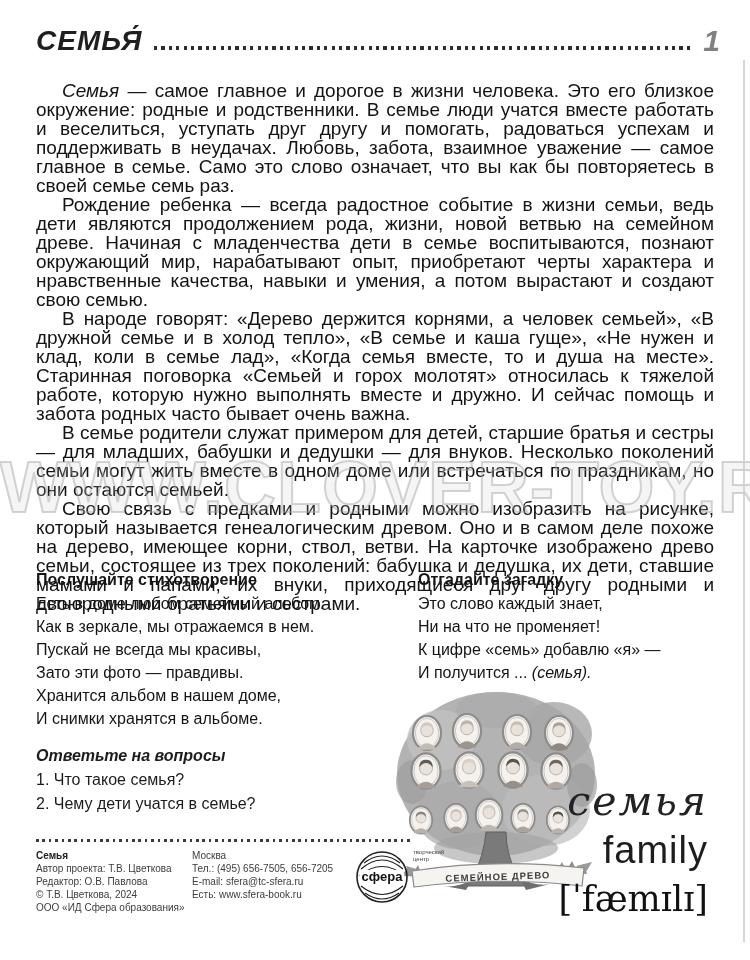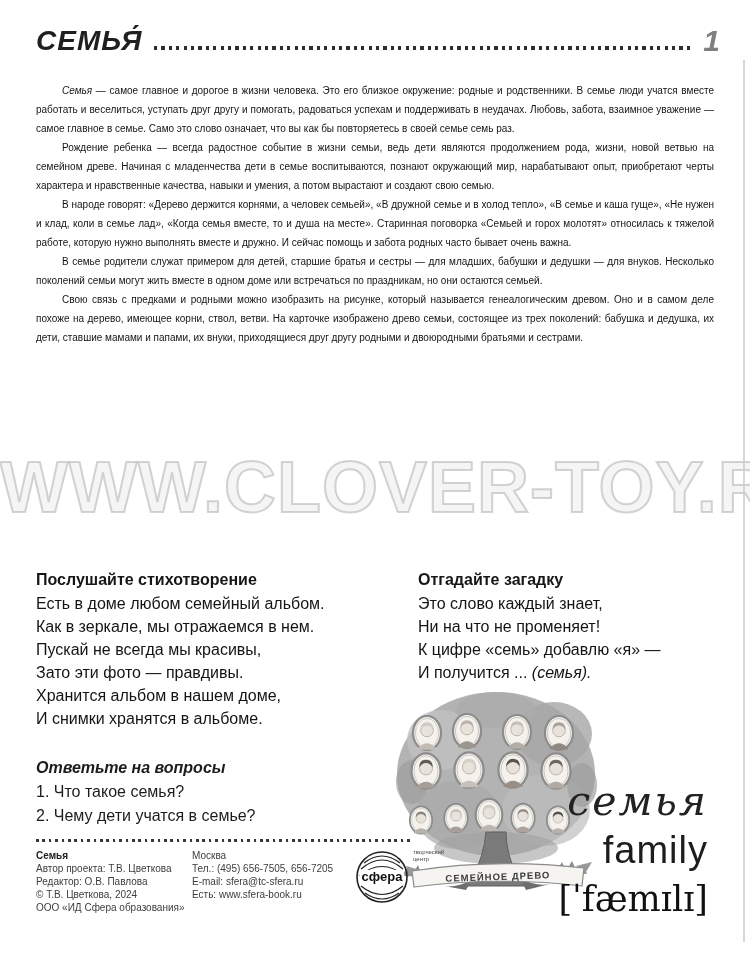--- a/index.html
+++ b/index.html
@@ -15,42 +15,42 @@
     color:#1f1f1f;line-height:30px;white-space:nowrap;
   }
   .leader-dots{
     flex:1;height:4px;margin:0 10px 6px 12px;
     background:repeating-linear-gradient(90deg,#2e2e2e 0 3.2px,transparent 3.2px 7.4px);
   }
   .page-num{font-size:30px;font-style:italic;font-weight:600;color:#808080;line-height:30px;}
   
   .article{
     position:absolute;top:81px;left:36px;width:678px;
-    font-size:10px;line-height:19px;text-align:justify;color:#141414;
+    font-size:19px;line-height:19px;text-align:justify;color:#141414;
   }
   .article p{margin:0;text-indent:26px;}
   .ital{font-style:italic;}
   
   .watermark{
     position:absolute;top:446px;left:0;width:616px;text-align:center;
     font-size:72px;font-weight:bold;letter-spacing:1px;
     color:rgba(190,190,190,0.16);
     -webkit-text-stroke:2px rgba(160,160,160,0.45);
     pointer-events:none;white-space:nowrap;
   }
   
   .columns{position:absolute;top:571px;left:36px;right:22px;display:flex;}
   .sec h3{margin:0 0 3px 0;font-size:16px;font-weight:bold;color:#161616;}
   .sec .ln{font-size:16px;line-height:23px;color:#141414;}
   .poem{width:360px;}
   .poem .author{font-style:italic;text-align:right;padding-right:36px;font-size:16px;line-height:26px;}
   .riddle{margin-left:22px;}
   
   .questions{position:absolute;top:747px;left:36px;width:365px;}
-  .questions h3{margin:12px 0 3px 0;font-size:16px;font-style:italic;font-weight:bold;}
+  .questions h3{margin:0 0 3px 0;font-size:16px;font-style:italic;font-weight:bold;}
   .questions .ln{font-size:16px;line-height:23.5px;}
   
   .tree{position:absolute;left:396px;top:690px;width:244px;height:222px;}
   
   .vocab{position:absolute;right:42px;top:778px;text-align:right;}
   .vocab-ru{font-family:"DejaVu Serif",serif;font-style:italic;font-size:41px;line-height:46px;letter-spacing:2px;color:#222;}
   .vocab-en{font-size:38px;line-height:52px;letter-spacing:1px;color:#1d1d1d;}
   .vocab-tr{font-family:"DejaVu Serif",serif;font-size:35px;line-height:46px;color:#111;}
   
   .footer{position:absolute;left:36px;top:839px;width:690px;}

